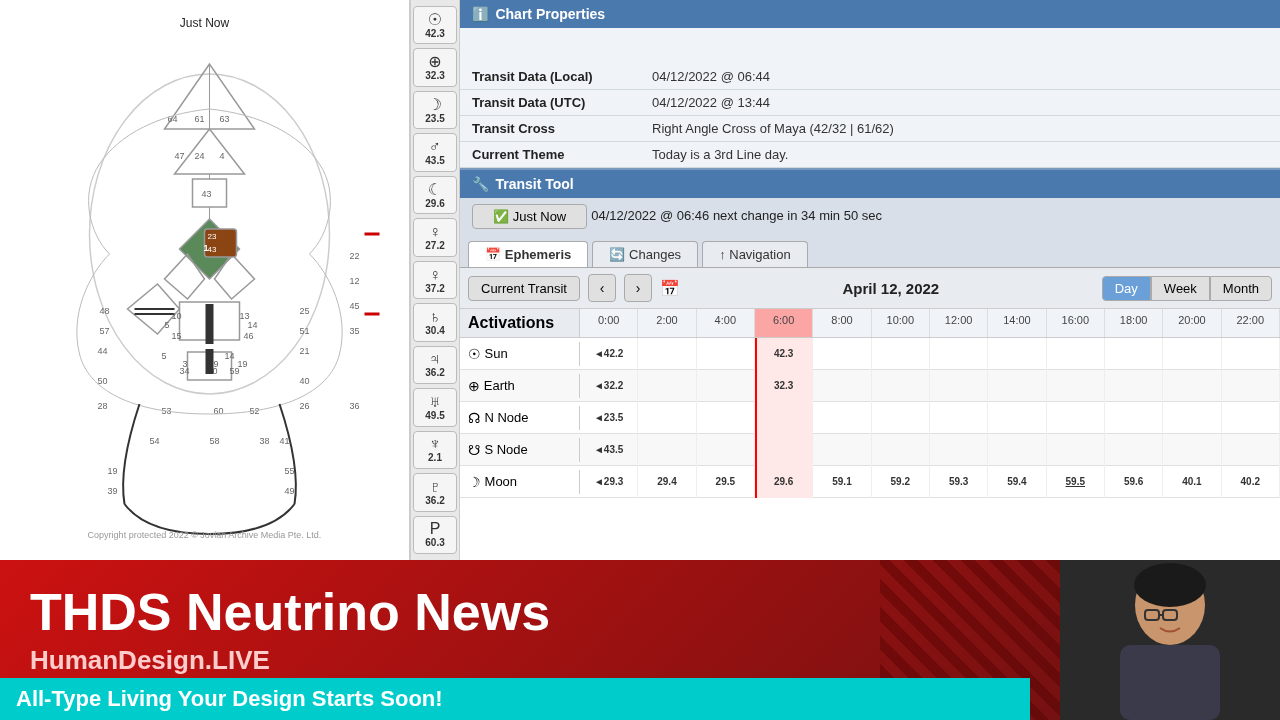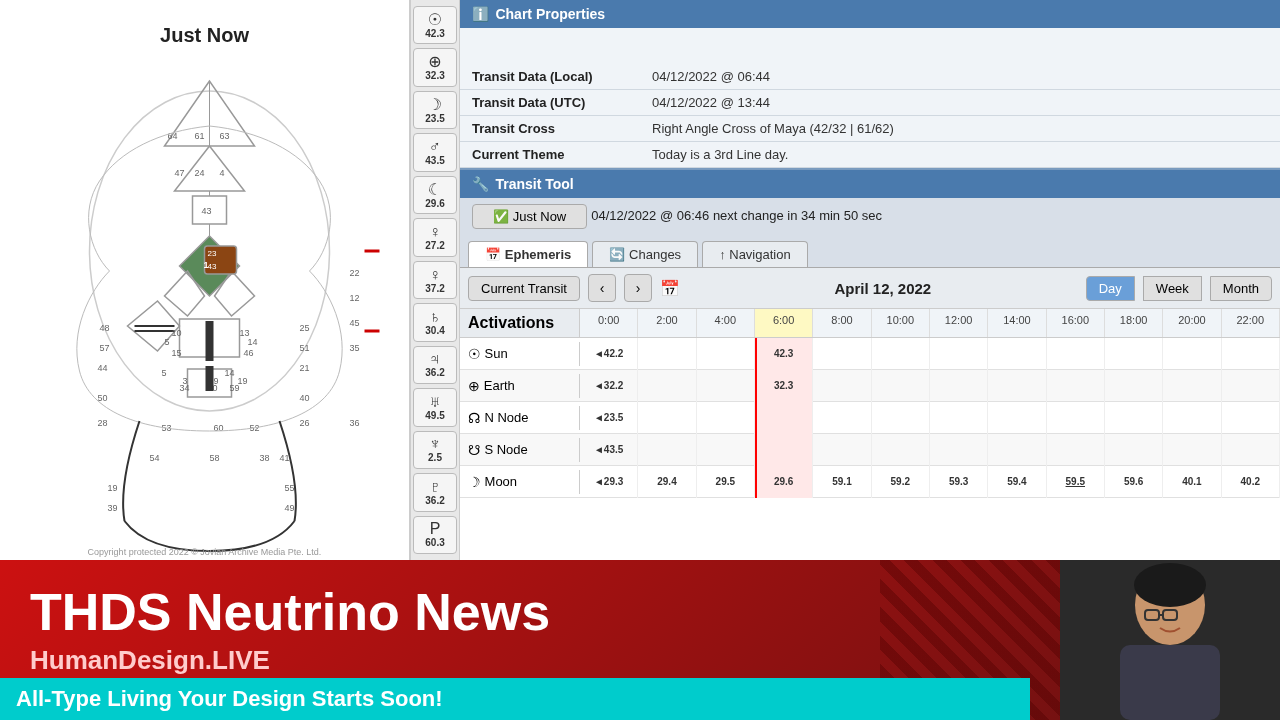--- a/index.html
+++ b/index.html
@@ -3,21 +3,21 @@
   <meta charset="utf-8">
   <style>
     * { margin: 0; padding: 0; box-sizing: border-box; }
     body { width: 1280px; height: 720px; overflow: hidden; font-family: Arial, sans-serif; font-size: 13px; background: #fff; }
 
     
     .main-container { display: flex; width: 1280px; height: 560px; }
 
     
     .chart-panel { width: 410px; height: 560px; background: #fff; position: relative; border-right: 1px solid #ccc; }
-    .chart-title { text-align: center; font-size: 20px; font-weight: bold; padding: 24px 0 4px; color: #222; }
+    .chart-title { text-align: center; font-size: 12px; font-weight: normal; padding: 16px 0 4px; color: #222; }
     .chart-area { width: 100%; height: 510px; position: relative; }
 
     
     .sidebar { width: 50px; height: 560px; background: #e8e8e8; display: flex; flex-direction: column; align-items: center; padding: 4px 0; border-left: 1px solid #ccc; border-right: 1px solid #ccc; }
     .sidebar-item { width: 44px; height: 50px; display: flex; flex-direction: column; align-items: center; justify-content: center; cursor: pointer; border: 1px solid #bbb; border-radius: 4px; margin: 2px 0; background: #f5f5f5; font-size: 10px; color: #333; }
     .sidebar-item .icon { font-size: 16px; line-height: 1; }
     .sidebar-item .num { font-size: 10px; font-weight: bold; }
 
     
     .right-panel { flex: 1; height: 560px; display: flex; flex-direction: column; background: #f0f0f0; overflow: hidden; }
@@ -42,33 +42,33 @@
     .tab-bar { display: flex; gap: 0; padding: 6px 8px 0; background: #d8dfe8; border-bottom: 1px solid #aaa; }
     .tab-btn { padding: 5px 16px; background: #e8ecf0; border: 1px solid #aaa; border-bottom: none; border-radius: 4px 4px 0 0; font-size: 13px; cursor: pointer; color: #333; margin-right: 4px; }
     .tab-btn.active { background: #fff; font-weight: bold; }
 
     
     .nav-bar { display: flex; align-items: center; gap: 8px; padding: 6px 8px; background: #e8ecf0; border-bottom: 1px solid #ccc; }
     .nav-btn { padding: 4px 12px; background: #e0e0e0; border: 1px solid #aaa; border-radius: 4px; cursor: pointer; font-size: 13px; }
     .nav-arrow { width: 28px; height: 28px; background: #e0e0e0; border: 1px solid #aaa; border-radius: 4px; cursor: pointer; display: flex; align-items: center; justify-content: center; font-size: 14px; }
     .cal-icon { font-size: 16px; }
     .date-label { font-size: 15px; font-weight: bold; color: #222; flex: 1; text-align: center; }
-    .view-btns { display: flex; gap: 8px; }
+    .view-btns { display: flex; gap: 0; }
     .view-btn { padding: 4px 12px; border: 1px solid #aaa; background: #e0e0e0; cursor: pointer; font-size: 13px; }
     .view-btn:first-child { border-radius: 4px 0 0 4px; }
     .view-btn:last-child { border-radius: 0 4px 4px 0; }
     .view-btn.active { background: #6a9fd8; color: white; }
 
     
     .timeline-container { flex: 1; overflow: hidden; background: #fff; }
     .timeline-header { display: flex; border-bottom: 1px solid #ccc; background: #f0f4f8; }
     .col-label { width: 120px; min-width: 120px; padding: 5px 8px; font-weight: bold; font-size: 16px; border-right: 1px solid #ccc; background: #e8ecf0; }
     .time-cols { flex: 1; display: flex; position: relative; }
     .time-col { flex: 1; text-align: center; padding: 5px 2px; font-size: 11px; border-right: 1px solid #ddd; color: #444; }
-    .time-col.current { background: #fef9c3; }
+    .time-col.current { background: #fca5a5; }
 
     
     .timeline-rows { overflow-y: auto; }
     .timeline-row { display: flex; border-bottom: 1px solid #e0e0e0; height: 32px; align-items: center; }
     .timeline-row:nth-child(even) { background: #f8f8f8; }
     .row-label { width: 120px; min-width: 120px; padding: 4px 8px; font-size: 13px; border-right: 1px solid #ccc; display: flex; align-items: center; gap: 4px; font-weight: 500; }
     .row-cells { flex: 1; display: flex; position: relative; height: 32px; }
     .row-cell { flex: 1; border-right: 1px solid #eee; font-size: 11px; display: flex; align-items: center; justify-content: center; color: #555; position: relative; }
 
     
@@ -248,21 +248,21 @@
     <div class="sidebar-item">
       <span class="icon">♃</span>
       <span class="num">36.2</span>
     </div>
     <div class="sidebar-item">
       <span class="icon">♅</span>
       <span class="num">49.5</span>
     </div>
     <div class="sidebar-item">
       <span class="icon">♆</span>
-      <span class="num">2.5</span>
+      <span class="num">2.1</span>
     </div>
     <div class="sidebar-item">
       <span class="icon">♇</span>
       <span class="num">36.2</span>
     </div>
     <div class="sidebar-item">
       <span class="icon">P</span>
       <span class="num">60.3</span>
     </div>
   </div>

